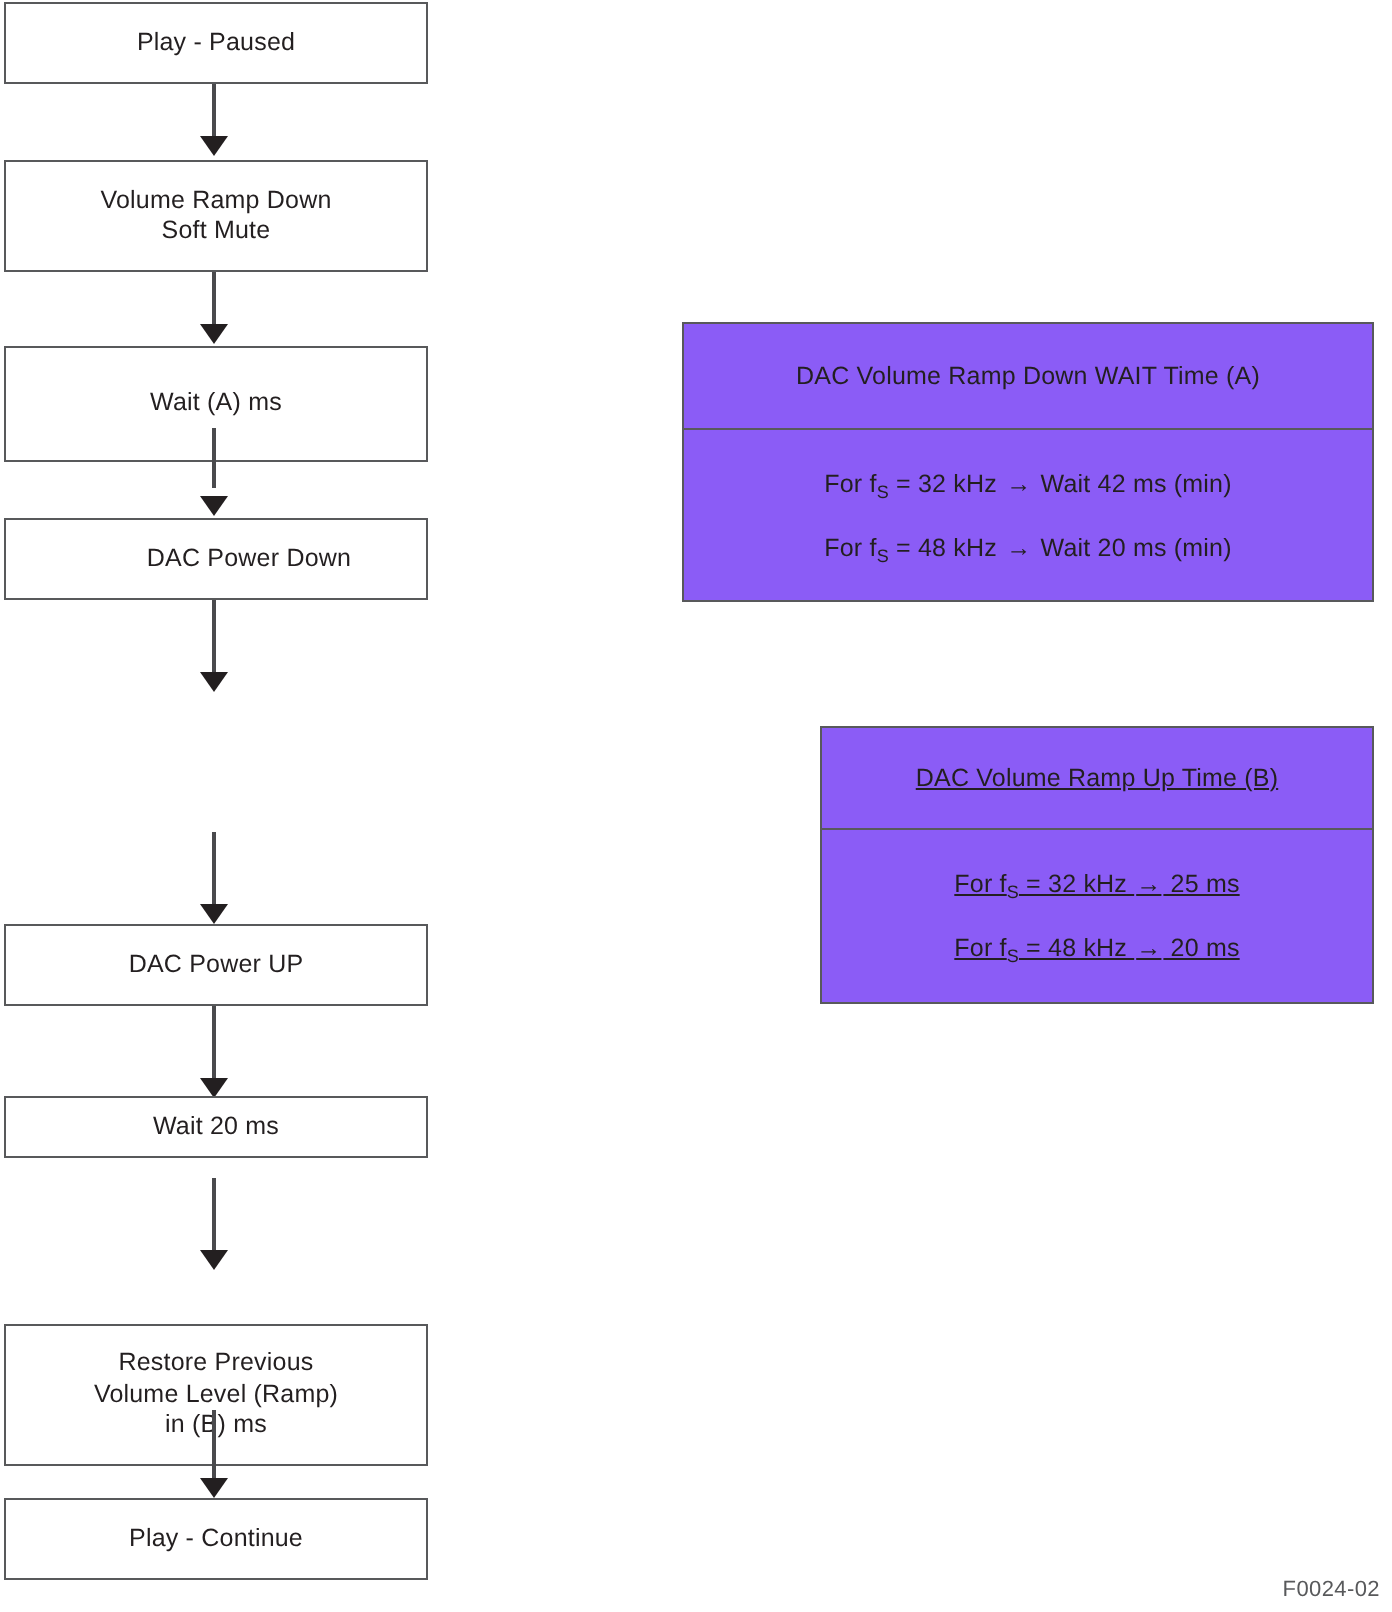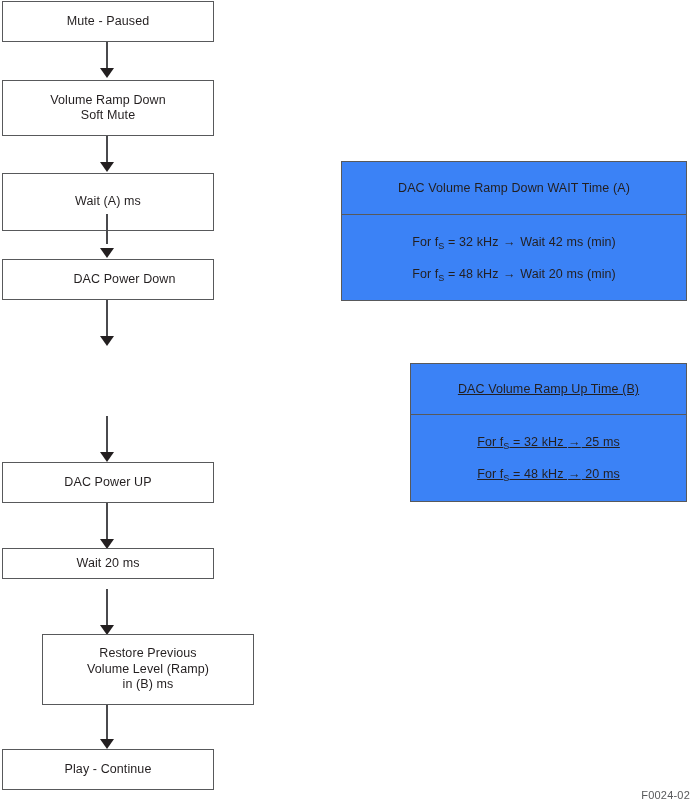--- a/index.html
+++ b/index.html
@@ -57,21 +57,21 @@
     border-left: 7px solid transparent;
     border-right: 7px solid transparent;
     border-top: 10px solid #231f20;
   }
 
   
   .side-table {
     position: absolute;
     box-sizing: border-box;
     border: 1.6px solid #58595b;
-    background: #3b82f6;
+    background: #8b5cf6;
   }
   .table-header {
     box-sizing: border-box;
     border-bottom: 1.6px solid #58595b;
     display: flex;
     align-items: center;
     justify-content: center;
     text-align: center;
     font-size: 12.5px;
     letter-spacing: .1px;
@@ -106,21 +106,21 @@
     color: #58595b;
     letter-spacing: .2px;
   }
 </style>
 </head>
 <body>
 
 <div id="flow-column">
 
   <div class="flow-node" style="top:1px;height:41px;">
-    <span class="node-text">Mute - Paused</span>
+    <span class="node-text">Play - Paused</span>
   </div>
   <div class="connector" style="top:42px;height:28px;"></div>
   <div class="arrowhead" style="top:68px;"></div>
 
   <div class="flow-node" style="top:80px;height:56px;">
     <span class="node-text">Volume Ramp Down<br>Soft Mute</span>
   </div>
   <div class="connector" style="top:136px;height:28px;"></div>
   <div class="arrowhead" style="top:162px;"></div>
 
@@ -144,21 +144,21 @@
   </div>
   <div class="connector" style="top:503px;height:40px;"></div>
   <div class="arrowhead" style="top:539px;"></div>
 
   <div class="flow-node" style="top:548px;height:31px;">
     <span class="node-text">Wait 20 ms</span>
   </div>
   <div class="connector" style="top:589px;height:40px;"></div>
   <div class="arrowhead" style="top:625px;"></div>
 
-  <div class="flow-node" style="top:634px;height:71px;margin-left:40px;">
+  <div class="flow-node" style="top:662px;height:71px;">
     <span class="node-text">Restore Previous<br>Volume Level (Ramp)<br>in (B) ms</span>
   </div>
   <div class="connector" style="top:705px;height:38px;"></div>
   <div class="arrowhead" style="top:739px;"></div>
 
   <div class="flow-node" style="top:749px;height:41px;">
     <span class="node-text">Play - Continue</span>
   </div>
 </div>
 

